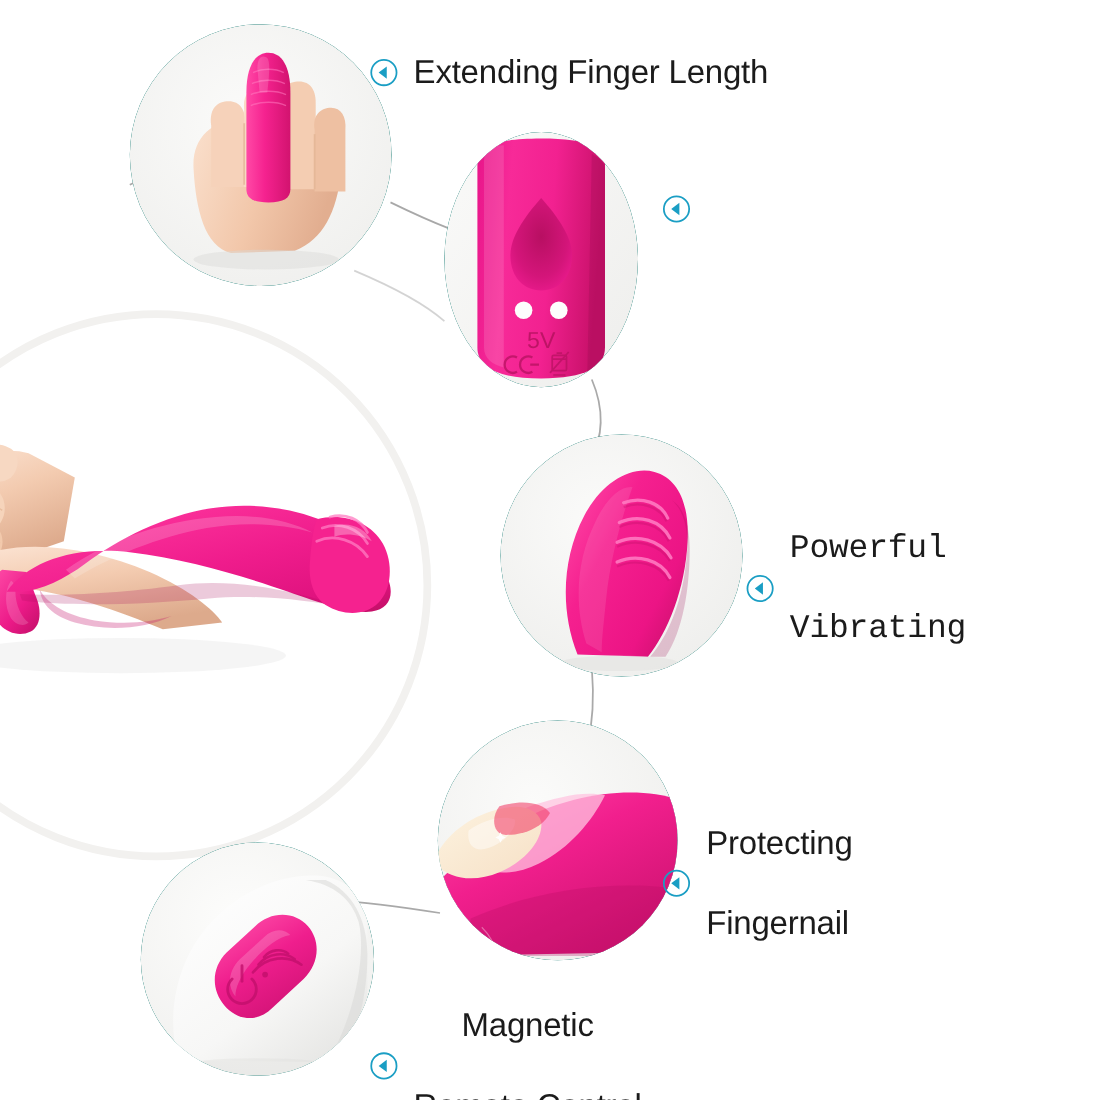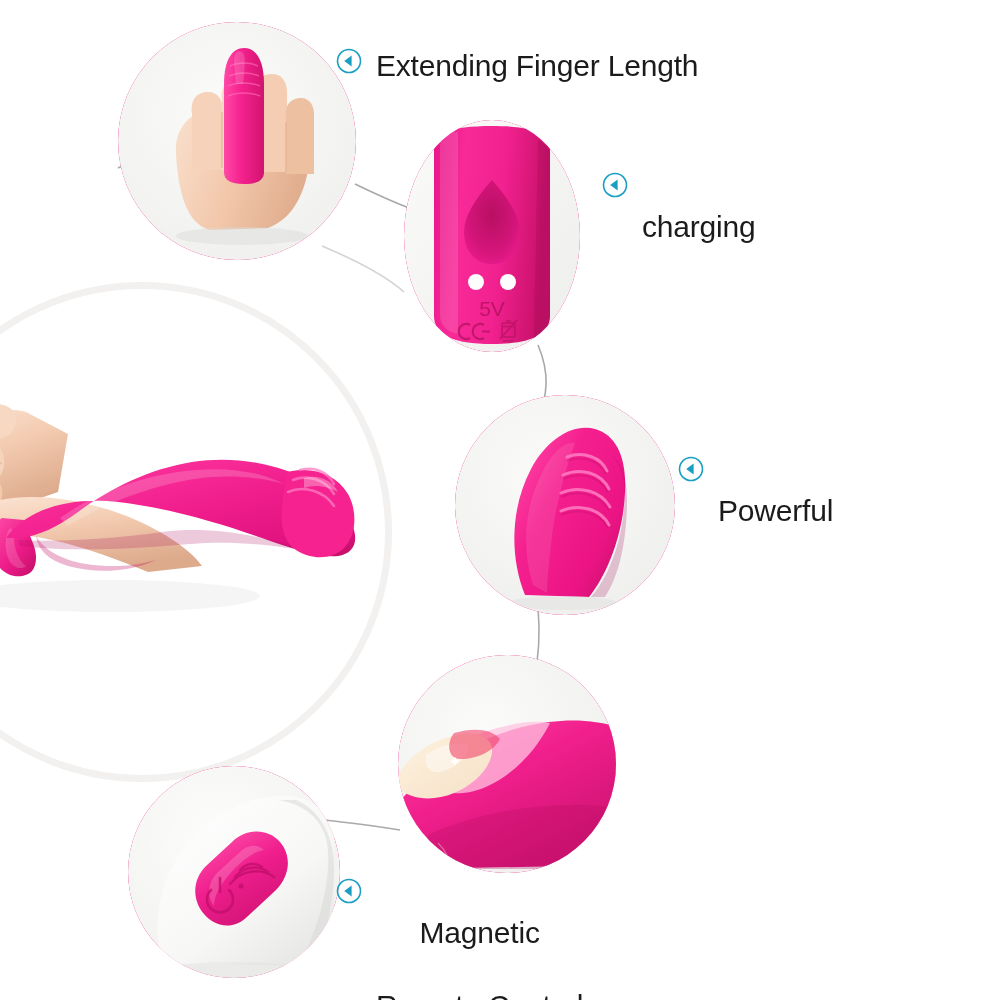--- a/index.html
+++ b/index.html
@@ -31,28 +31,28 @@
     left: 0; top: 0;
     width: 1000px; height: 1000px;
     pointer-events: none;
   }
 
   
   .photo-circle {
     position: absolute;
     border-radius: 50%;
     overflow: hidden;
-    background: #ec4899;
+    background: #0f766e;
   }
 
   
   .callout {
     position: absolute;
     display: flex;
-    align-items: flex-start;
+    align-items: center;
     gap: 14px;
   }
   .callout-text {
     color: #1b1b1b;
     font-size: 30px;
     line-height: 1.22;
     letter-spacing: -0.2px;
     white-space: pre-line;
   }
   .callout-text.center { text-align: center; }
@@ -196,21 +196,20 @@
       <rect x="99" y="220" width="11" height="2" fill="#b5125f" opacity=".55"></rect>
     </svg>
   </div>
 
   <div class="callout" style="left:602px; top:172px;">
     <svg class="arrow-badge" viewBox="0 0 26 26">
       <circle cx="13" cy="13" r="11.5" fill="none" stroke="#1a9ec4" stroke-width="1.6"></circle>
       <path d="M15.6 7.4 L8.2 13 L15.6 18.6 Z" fill="#1a9ec4"></path>
     </svg>
     <div class="callout-text">
-      <div>charging</div>
     </div>
   </div>
 
   <div class="photo-circle" style="left:455px; top:395px; width:220px; height:220px;">
     <svg viewBox="0 0 220 220" width="220" height="220">
       <defs>
         <radialGradient id="bgC" cx="42%" cy="36%" r="74%">
           <stop offset="0%" stop-color="#fbfbfa"></stop>
             <stop offset="100%" stop-color="#eeeeec"></stop>
         </radialGradient>
@@ -242,27 +241,28 @@
         <path d="M106 102 C124 94 145 100 154 115"></path>
         <path d="M106 120 C124 112 145 118 153 133"></path>
       </g>
 
       <path d="M156 60 C170 72 172 96 168 122 C164 154 152 184 136 202
                L150 202 C166 178 172 140 172 104 C172 82 166 66 156 60 Z" fill="#9c0b54" opacity=".22"></path>
       <ellipse cx="108" cy="208" rx="54" ry="7" fill="#dcdcd9" opacity=".4"></ellipse>
     </svg>
   </div>
 
-  <div class="callout" style="left:678px; top:456px;">
+  <div class="callout" style="left:678px; top:444px;font-family:Liberation Mono, monospace;">
     <svg class="arrow-badge" viewBox="0 0 26 26">
       <circle cx="13" cy="13" r="11.5" fill="none" stroke="#1a9ec4" stroke-width="1.6"></circle>
       <path d="M15.6 7.4 L8.2 13 L15.6 18.6 Z" fill="#1a9ec4"></path>
     </svg>
     <div class="callout-text">
       <div>Powerful</div>
+      <div>Vibrating</div>
     </div>
   </div>
 
   <div class="photo-circle" style="left:398px; top:655px; width:218px; height:218px;">
     <svg viewBox="0 0 218 218" width="218" height="218">
       <defs>
         <radialGradient id="bgD" cx="40%" cy="34%" r="74%">
           <stop offset="0%" stop-color="#fbfbfa"></stop>
             <stop offset="100%" stop-color="#efefed"></stop>
         </radialGradient>
@@ -300,20 +300,30 @@
         <path d="M56 198 L58.6 203 L63.6 205.6 L58.6 208.2 L56 213.2
                  L53.4 208.2 L48.4 205.6 L53.4 203 Z" transform="scale(0.62) translate(36 -34)"></path>
       </g>
 
       <g stroke="#ffffff" stroke-width="1.1" opacity=".35" fill="none">
         <path d="M40 188 C48 196 52 204 52 212"></path>
       </g>
     </svg>
   </div>
 
+  <div class="callout" style="left:602px; top:712px;">
+    <svg class="arrow-badge" viewBox="0 0 26 26">
+      <circle cx="13" cy="13" r="11.5" fill="none" stroke="#1a9ec4" stroke-width="1.6"></circle>
+      <path d="M15.6 7.4 L8.2 13 L15.6 18.6 Z" fill="#1a9ec4"></path>
+    </svg>
+    <div class="callout-text">
+      <div>Protecting</div>
+      <div>Fingernail</div>
+    </div>
+  </div>
 
   <div class="photo-circle" style="left:128px; top:766px; width:212px; height:212px;">
     <svg viewBox="0 0 212 212" width="212" height="212">
       <defs>
         <radialGradient id="bgE" cx="42%" cy="34%" r="76%">
           <stop offset="0%" stop-color="#fdfdfc"></stop>
             <stop offset="100%" stop-color="#f0f0ee"></stop>
         </radialGradient>
         <linearGradient id="whiteE" x1="0.1" y1="0" x2="0.9" y2="1">
           <stop offset="0%" stop-color="#ffffff"></stop>

